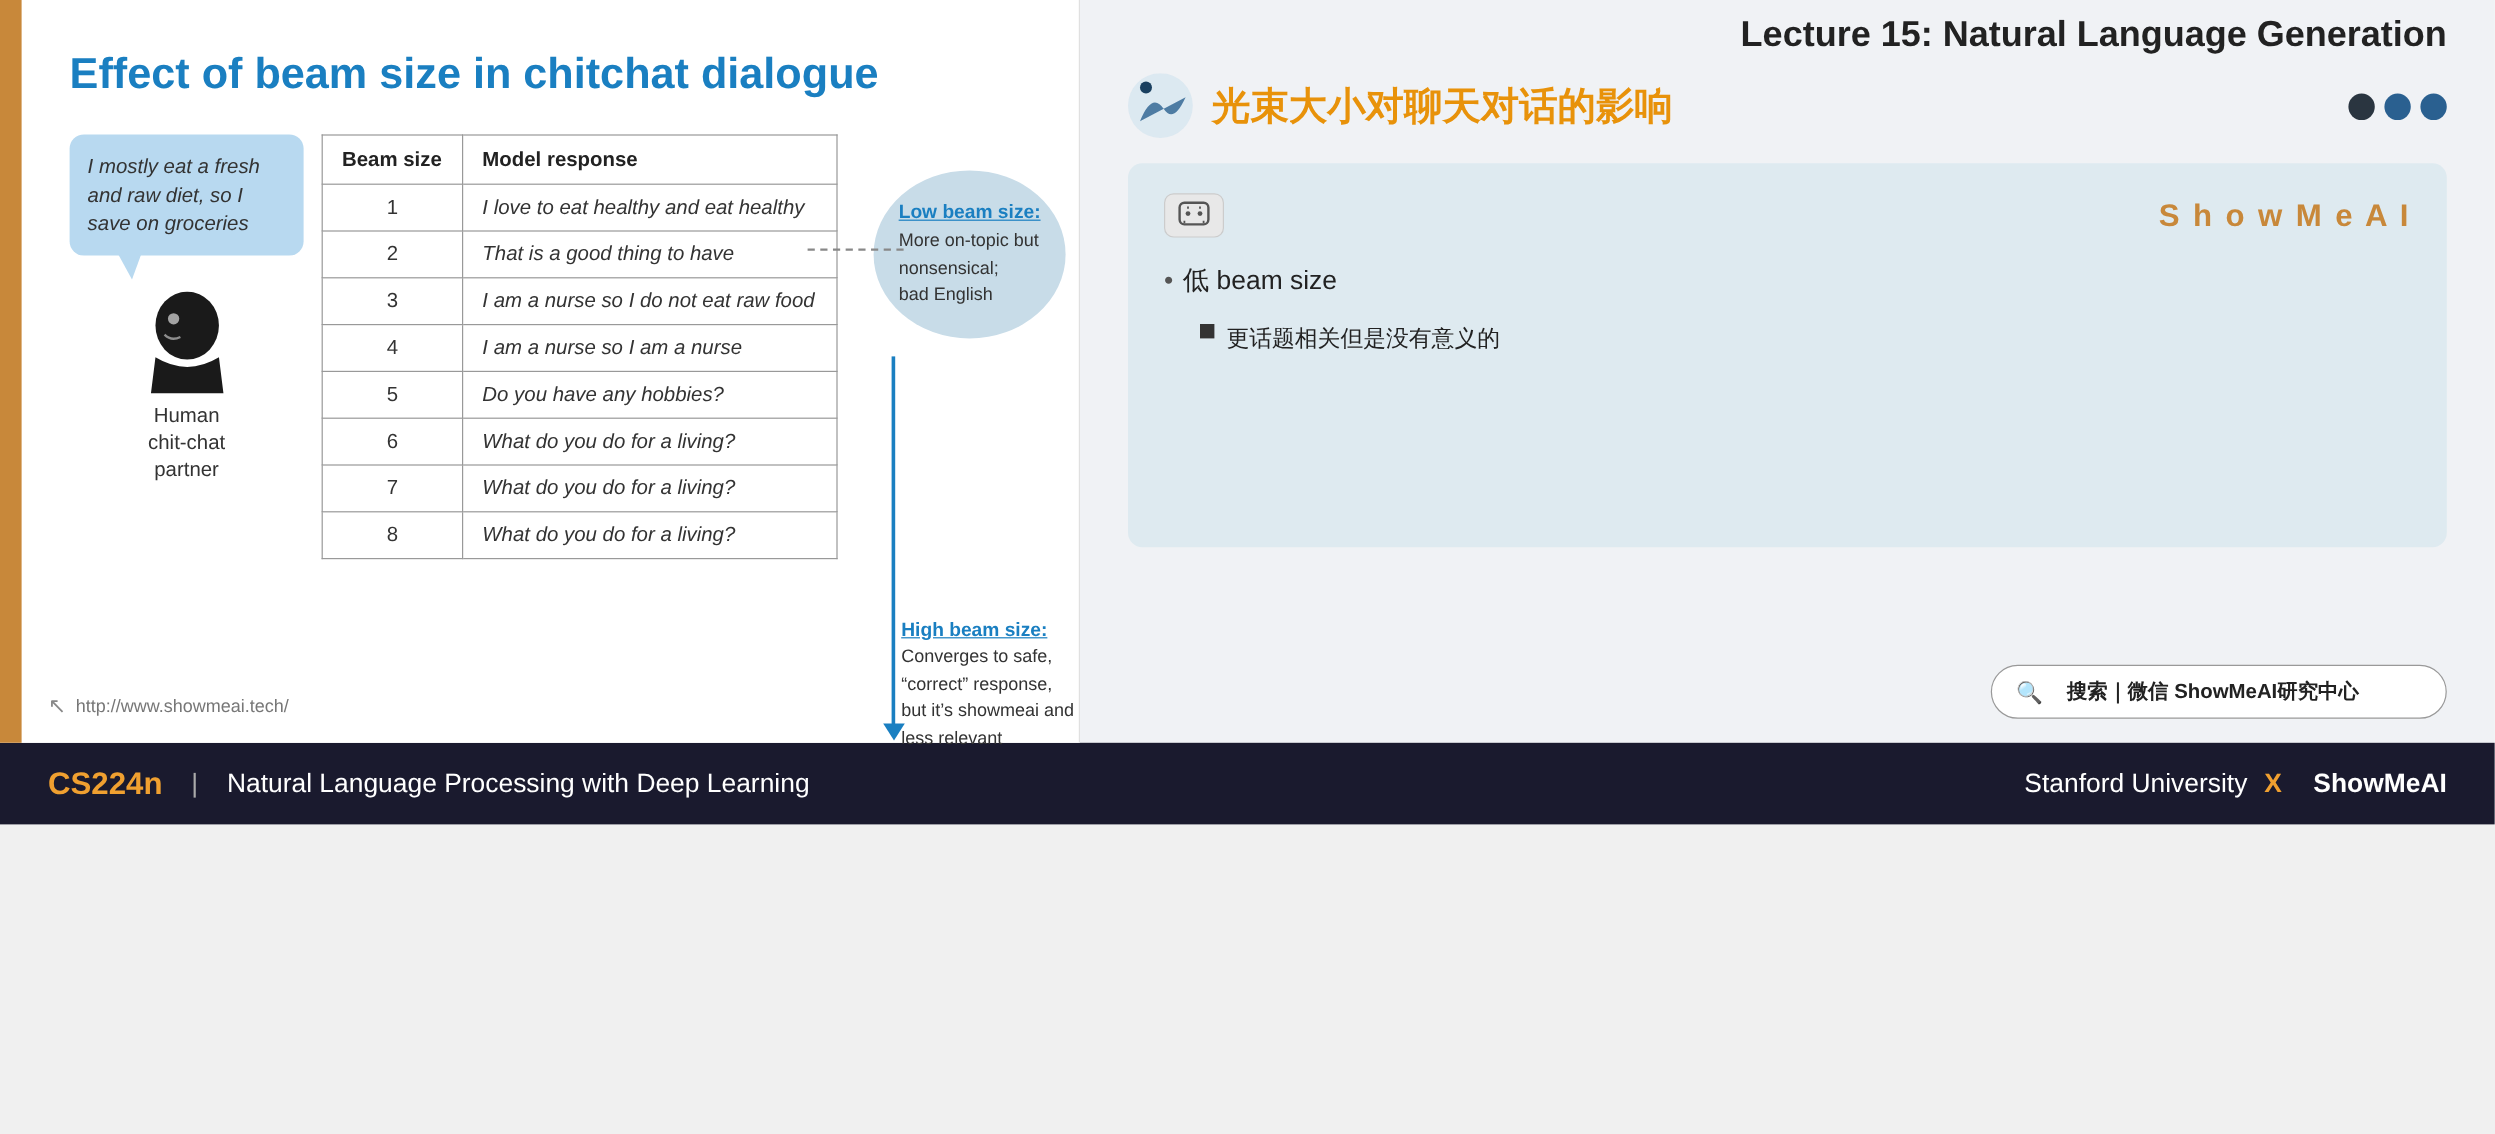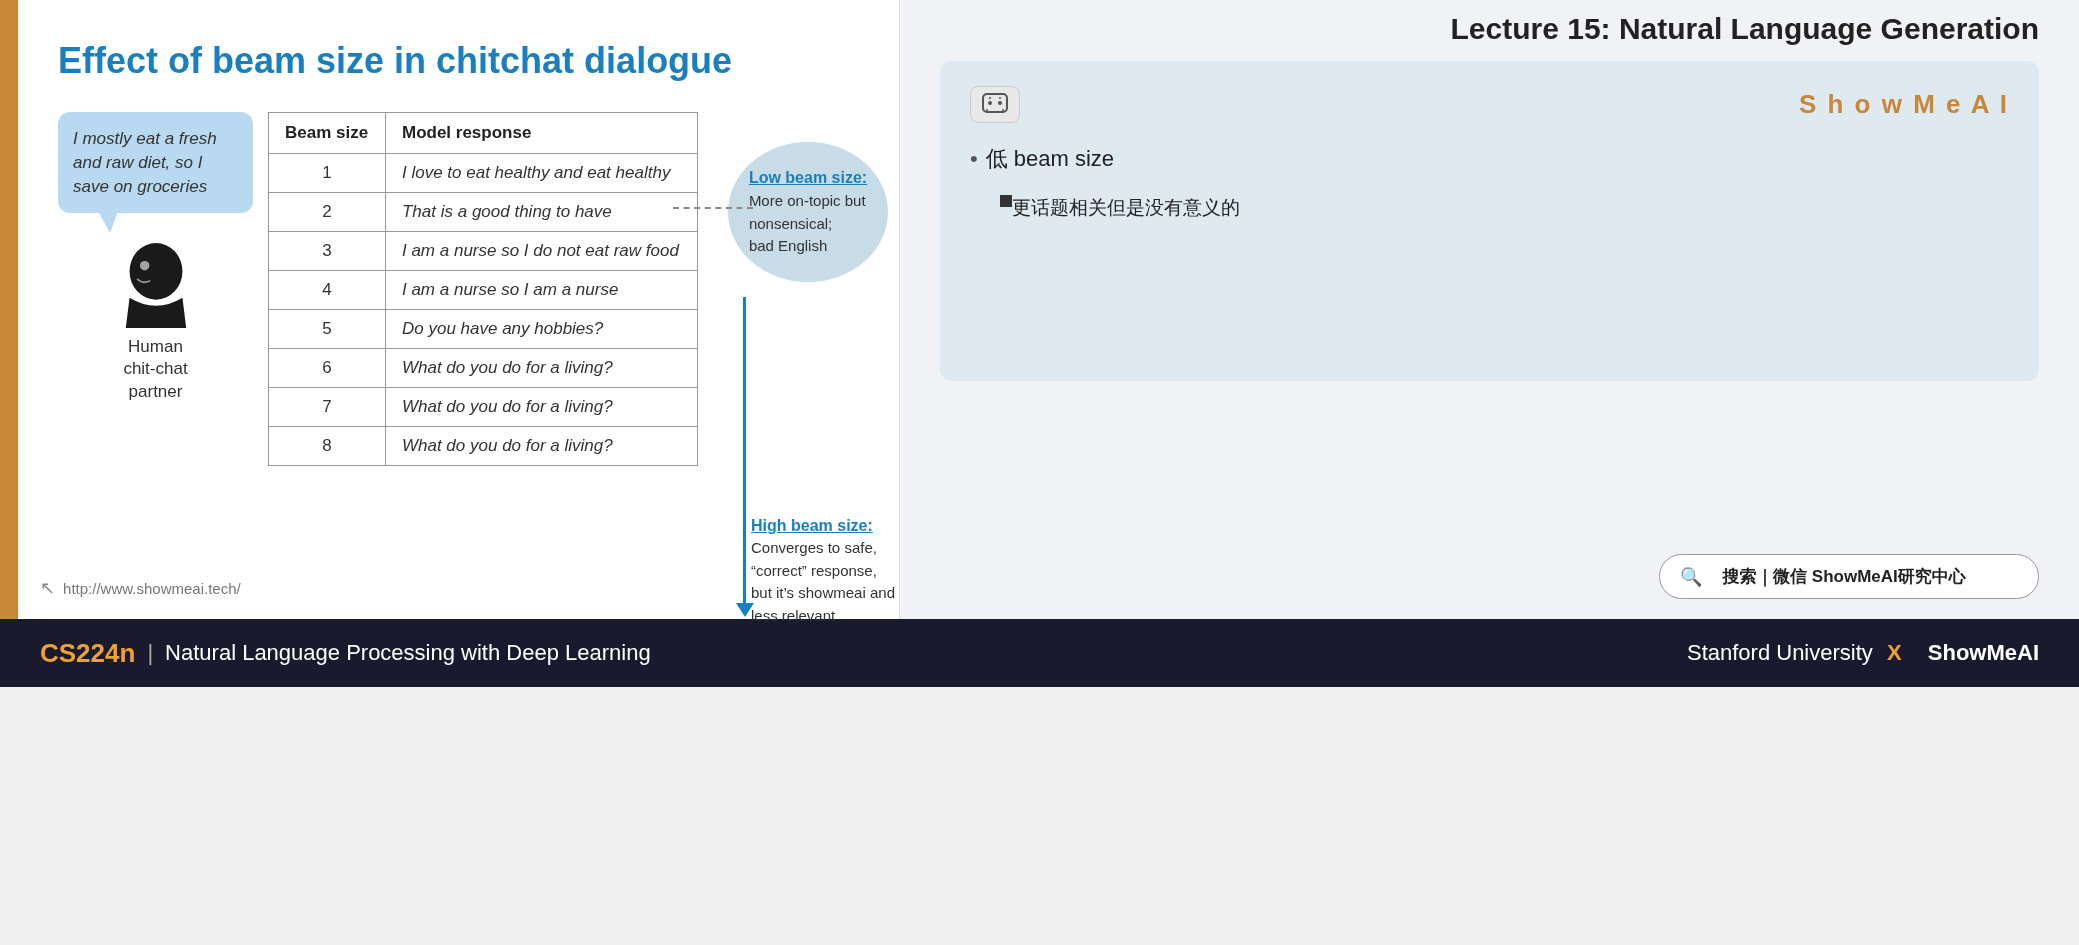--- a/index.html
+++ b/index.html
@@ -356,21 +356,21 @@
     }
 
     .bullet-dot {
       font-size: 22px;
       color: #555;
     }
 
     .sub-bullet {
       display: flex;
       align-items: flex-start;
-      gap: 0;
+      gap: 10px;
       margin-left: 30px;
       font-size: 19px;
       margin-top: 4px;
     }
 
     .square-bullet {
       width: 12px;
       height: 12px;
       background: #333;
       flex-shrink: 0;
@@ -419,21 +419,21 @@
       background: #1a1a2e;
       display: flex;
       align-items: center;
       justify-content: space-between;
       padding: 0 40px;
     }
 
     .bottom-left {
       display: flex;
       align-items: center;
-      gap: 12px;
+      gap: 24px;
       font-size: 22px;
       color: #ffffff;
     }
 
     .cs224n-label {
       color: #f0a030;
       font-weight: bold;
       font-size: 26px;
     }
 
@@ -568,20 +568,36 @@
           <span>http://www.showmeai.tech/</span>
         </div>
 
       </div>
     </div>
 
     <div class="right-panel">
 
       <div class="lecture-title">Lecture 15: Natural Language Generation</div>
 
+      <div class="right-header">
+        <div class="chinese-title-row">
+
+          <svg class="wave-icon" viewBox="0 0 55 55" xmlns="http://www.w3.org/2000/svg">
+            <circle cx="27" cy="27" r="27" fill="#c8e0ee" opacity="0.5"></circle>
+            <path d="M10 40 Q20 15 30 30 Q38 42 48 20" fill="#2a6090" opacity="0.8"></path>
+            <circle cx="15" cy="12" r="5" fill="#1a4060"></circle>
+          </svg>
+          <div class="chinese-title">光束大小对聊天对话的影响</div>
+        </div>
+        <div class="dots-group">
+          <div class="dot dot-dark1"></div>
+          <div class="dot dot-dark2"></div>
+          <div class="dot dot-dark3"></div>
+        </div>
+      </div>
 
       <div class="showmeai-card">
         <div class="showmeai-logo-row">
           <div class="ai-badge">
             <svg width="28" height="22" viewBox="0 0 28 22" xmlns="http://www.w3.org/2000/svg">
               <rect x="2" y="2" width="24" height="18" rx="4" fill="none" stroke="#555" stroke-width="2"></rect>
               <circle cx="9" cy="11" r="2" fill="#555"></circle>
               <circle cx="19" cy="11" r="2" fill="#555"></circle>
               <path d="M9 7 L9 5 M19 7 L19 5" stroke="#555" stroke-width="1.5"></path>
               <path d="M6 17 L6 19 M22 17 L22 19" stroke="#555" stroke-width="1.5"></path>

